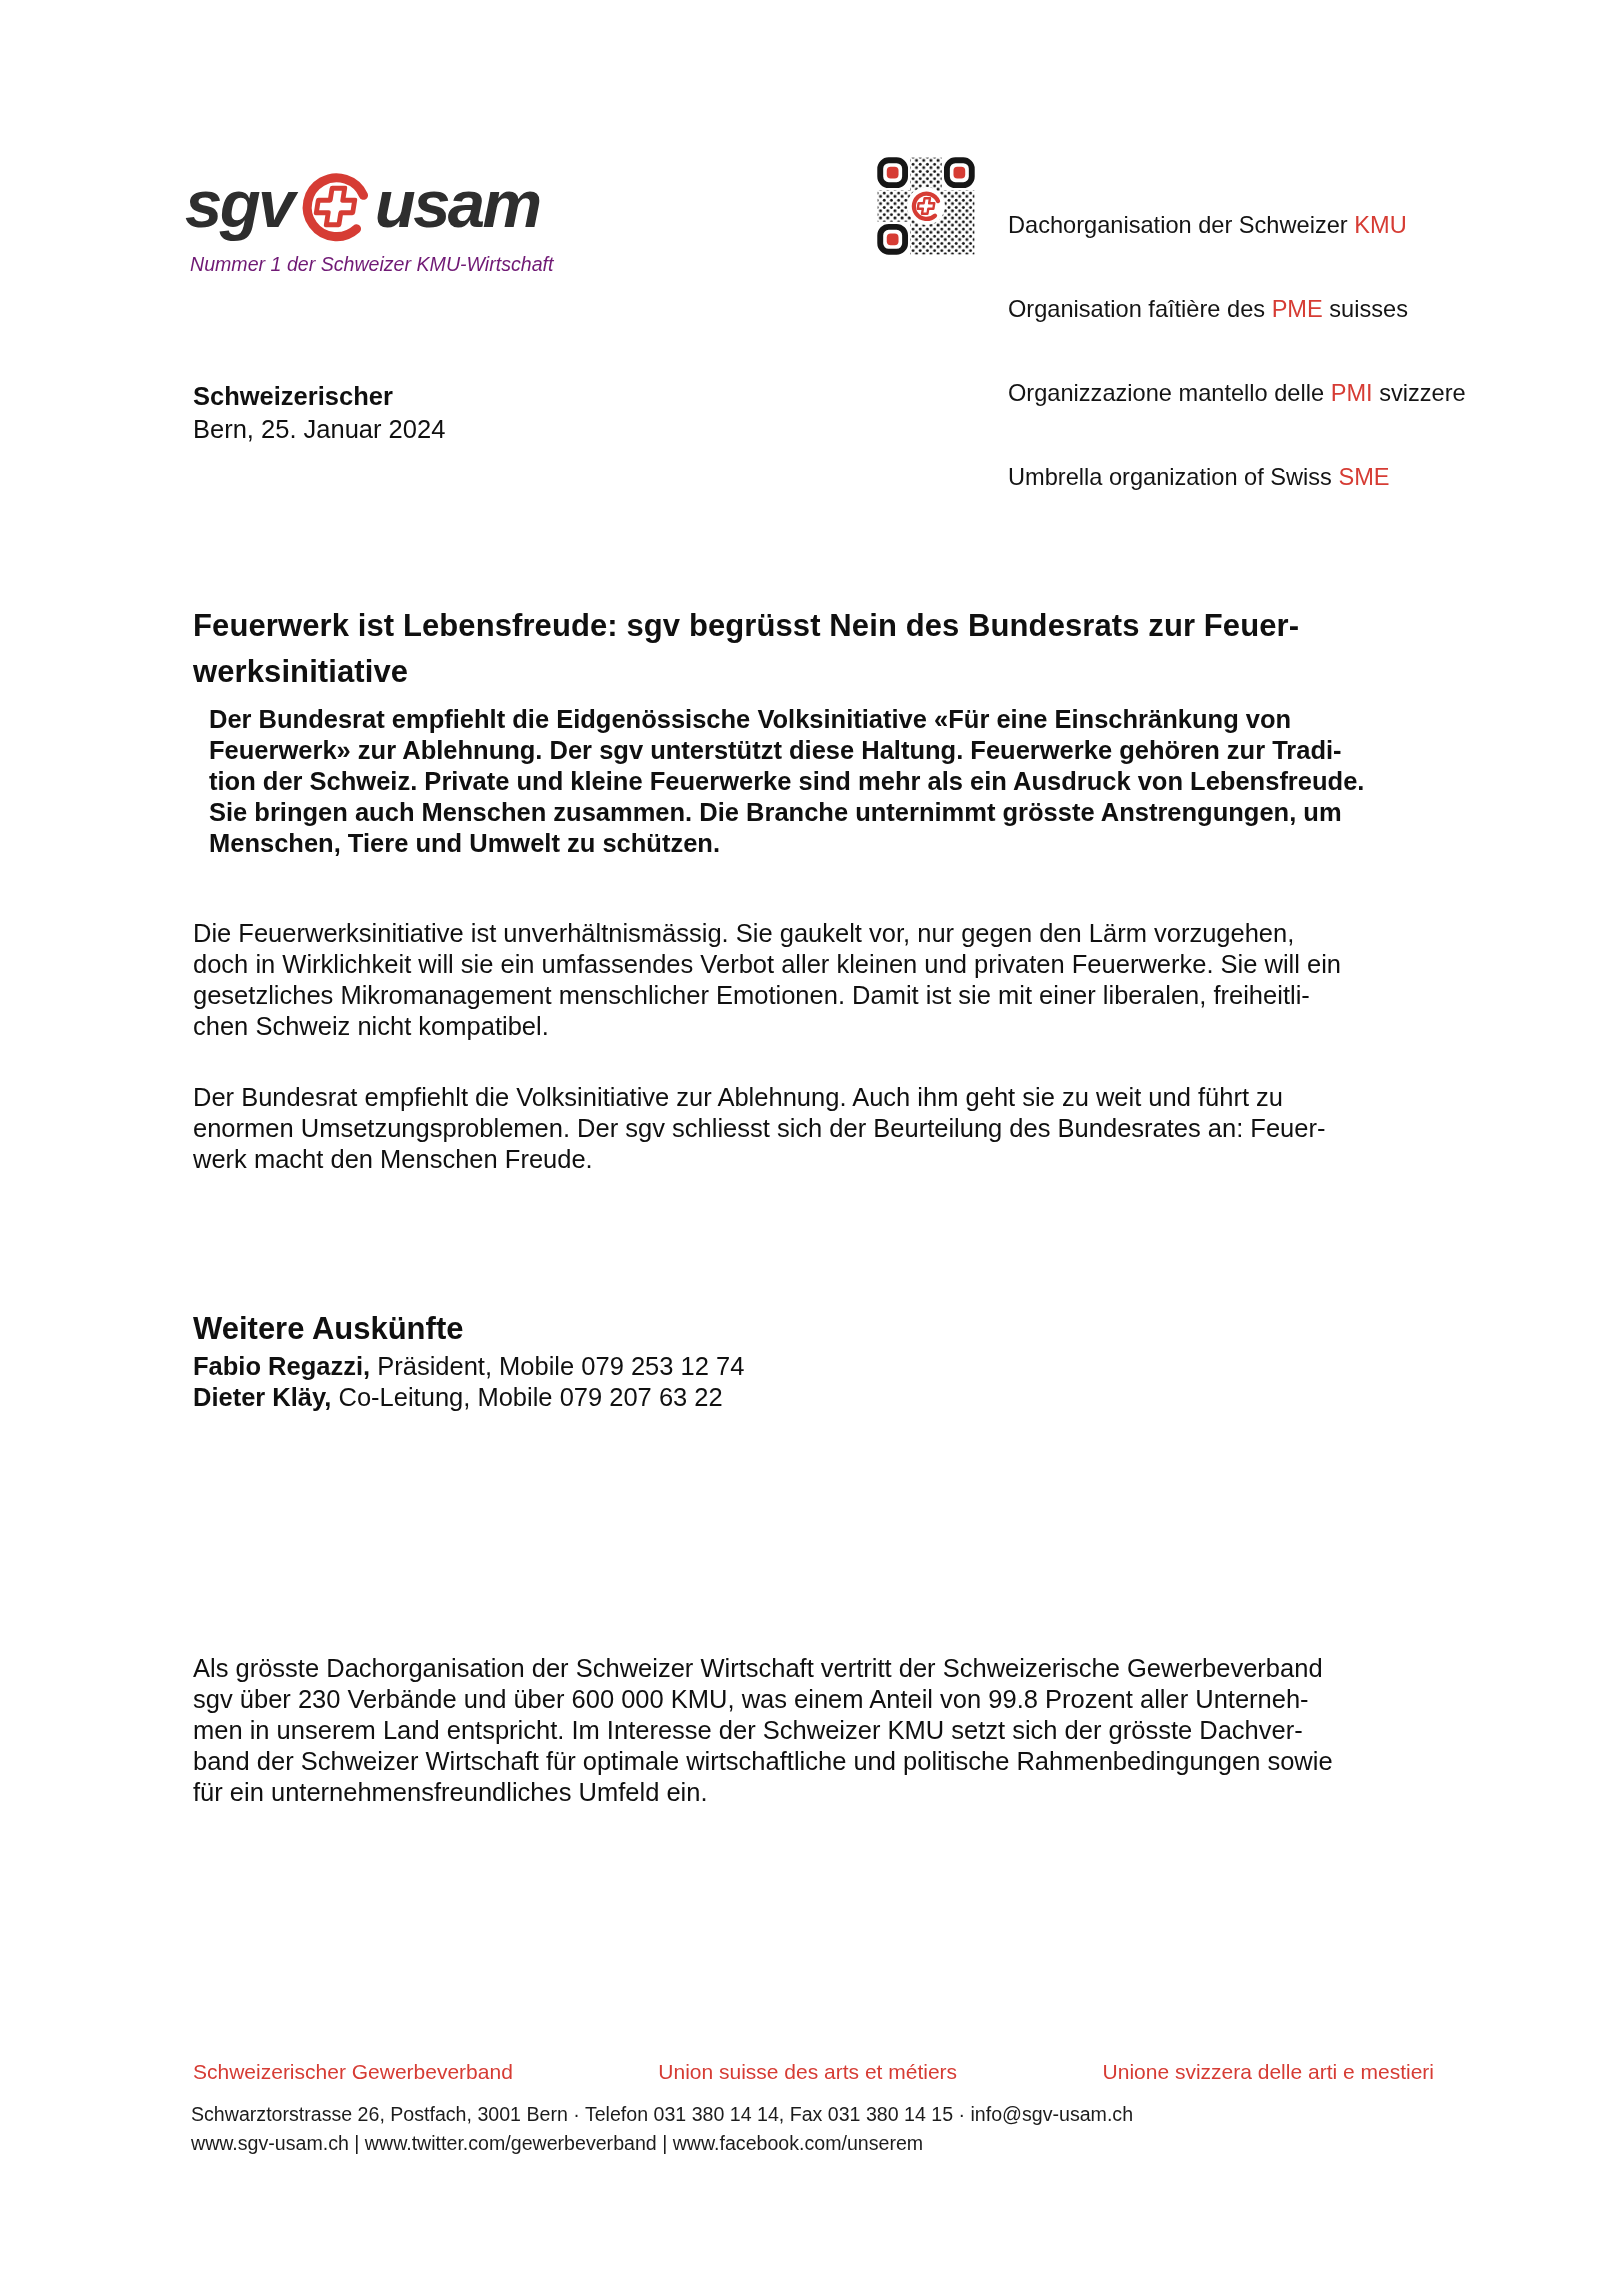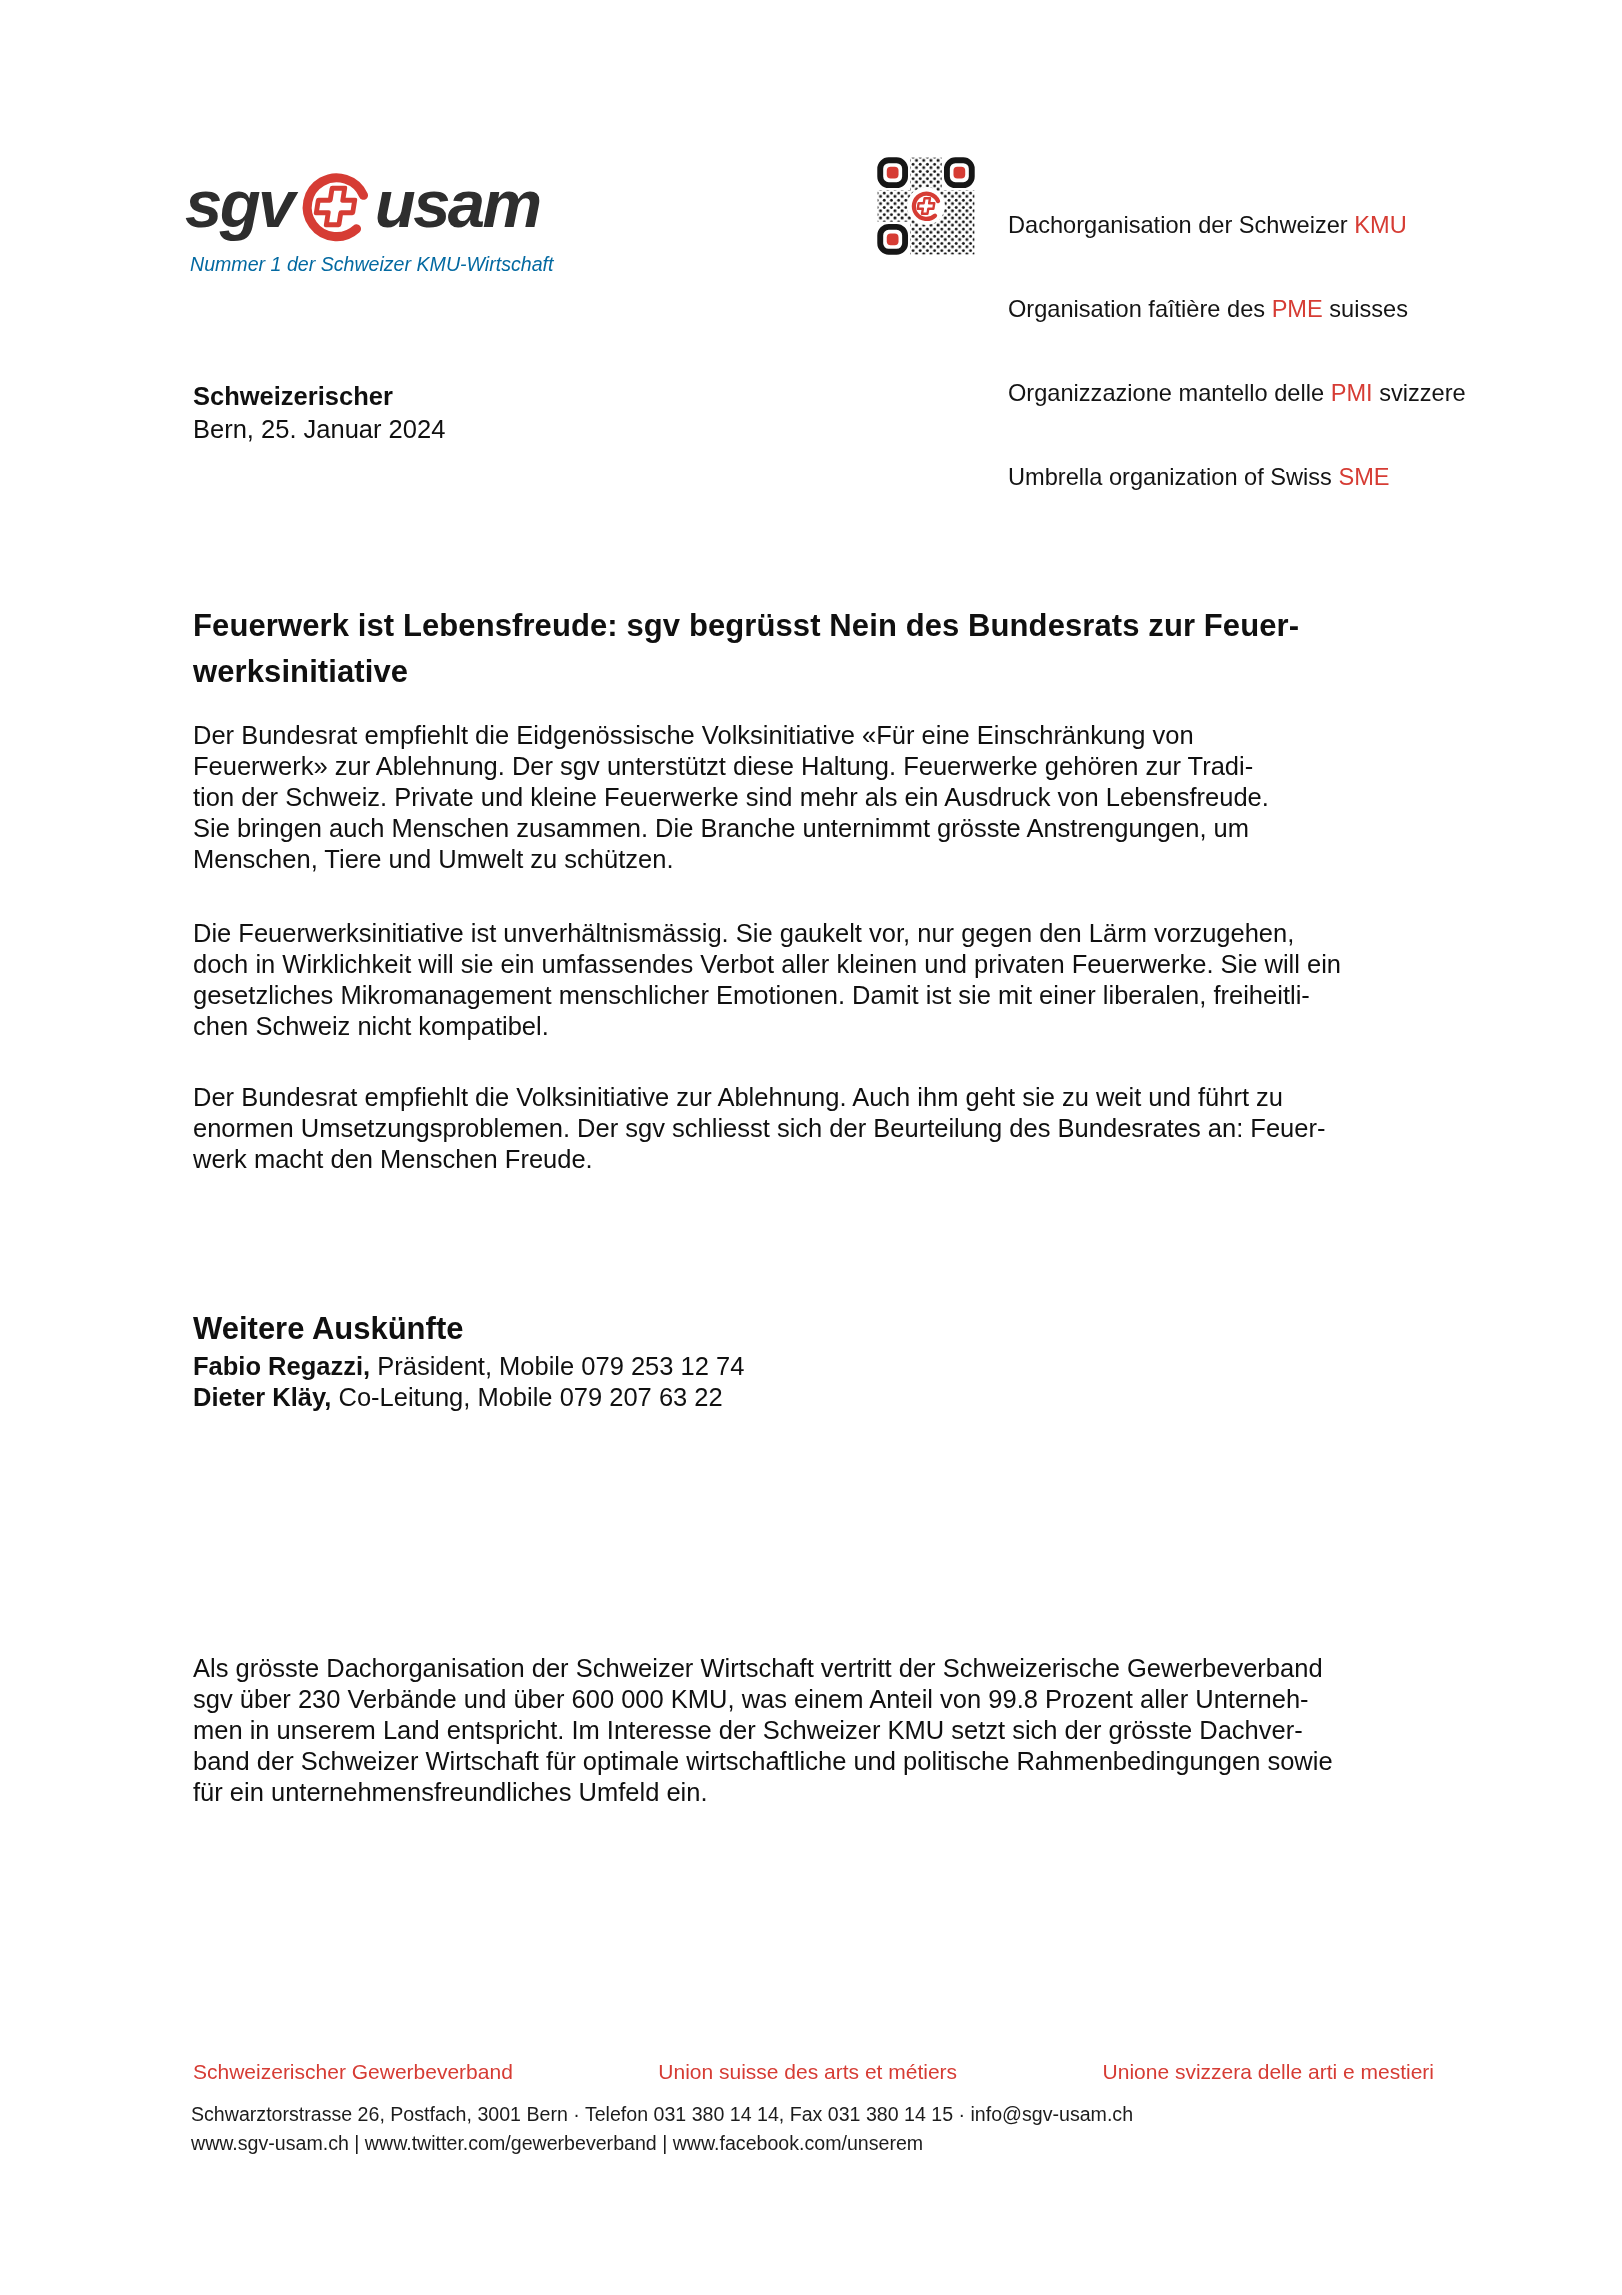--- a/index.html
+++ b/index.html
@@ -21,21 +21,21 @@
   .logo-row {
     left: 185px; top: 157px;
     display: flex; align-items: center;
     font-size: 67px; font-weight: bold; font-style: italic;
     letter-spacing: -2.6px; color: #2e2e2e;
     height: 92px;
   }
   .logo-emblem { width: 77px; height: 77px; margin: 6.5px 1.3px 0 3.9px; flex: none; }
   .logo-tagline {
     left: 190px; top: 253px;
-    font-size: 19.6px; font-style: italic; color: #0369a1;
+    font-size: 19.6px; font-style: italic; color: #701a75;
   }
 
   .qr { left: 875px; top: 155px; width: 102px; height: 102px; }
 
   .org-block {
     left: 1008px; top: 155px;
     font-size: 23.6px; line-height: 28px; color: #141414;
     white-space: pre;
   }
   .org-em { color: var(--brand-red); }
@@ -44,21 +44,21 @@
   .meta { left: 193px; top: 380px; font-size: 25.5px; line-height: 33px; }
   .kicker { font-weight: bold; }
 
   
   .headline {
     left: 193px; top: 603px; width: 1250px;
     font-size: 31px; line-height: 46px; font-weight: bold;
     white-space: pre; letter-spacing: 0.1px;
   }
   .para { left: 193px; width: 1263px; font-size: 25.5px; line-height: 31px; white-space: pre; }
-  .lead { top: 720px; font-weight: normal; }
+  .lead { top: 704px; font-weight: bold; margin-left: 16px; }
   .p2 { top: 918px; }
   .p3 { top: 1082px; }
 
   .contacts-heading { left: 193px; top: 1311px; font-size: 31px; font-weight: bold; }
   .contacts { left: 193px; top: 1351px; font-size: 25.5px; line-height: 31px; }
   .contact-name { font-weight: bold; }
 
   .boilerplate { top: 1653px; }
 
   

